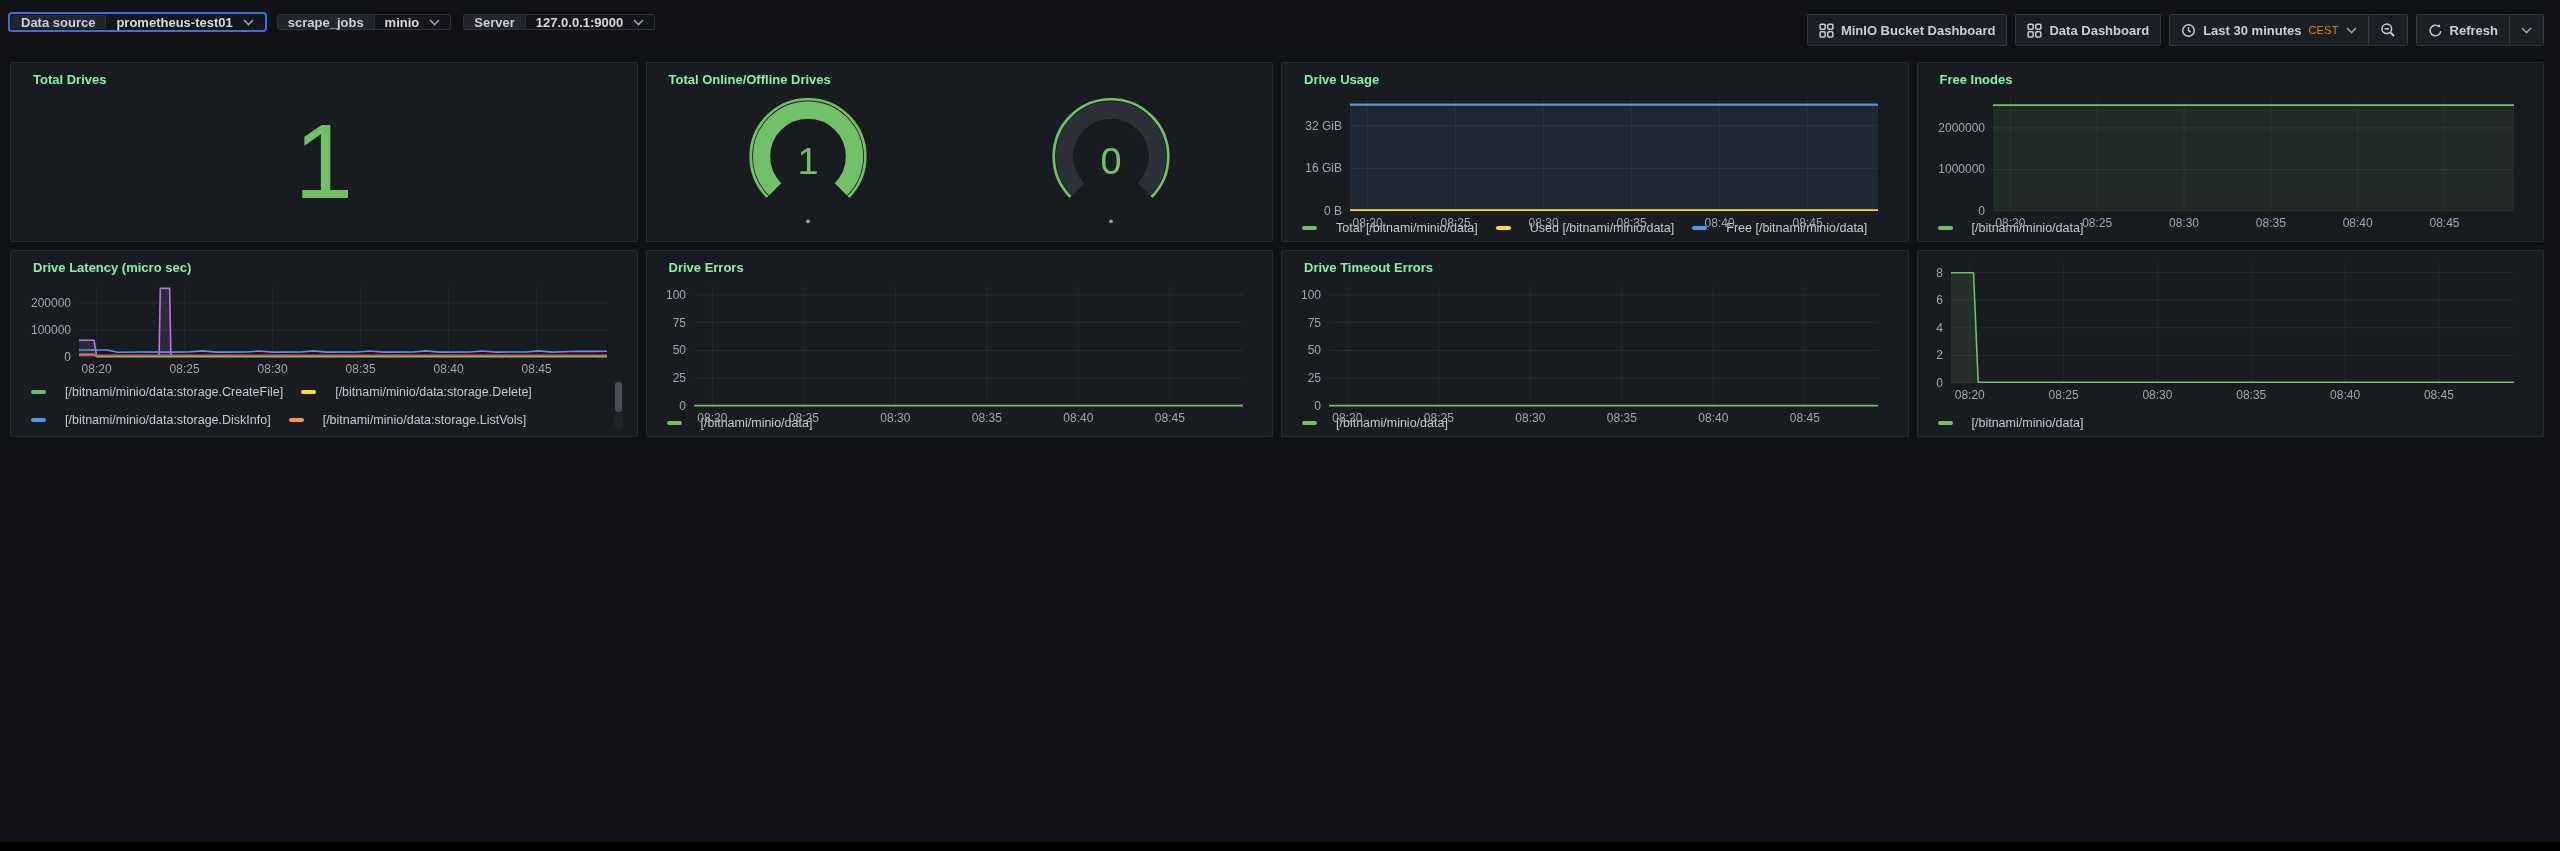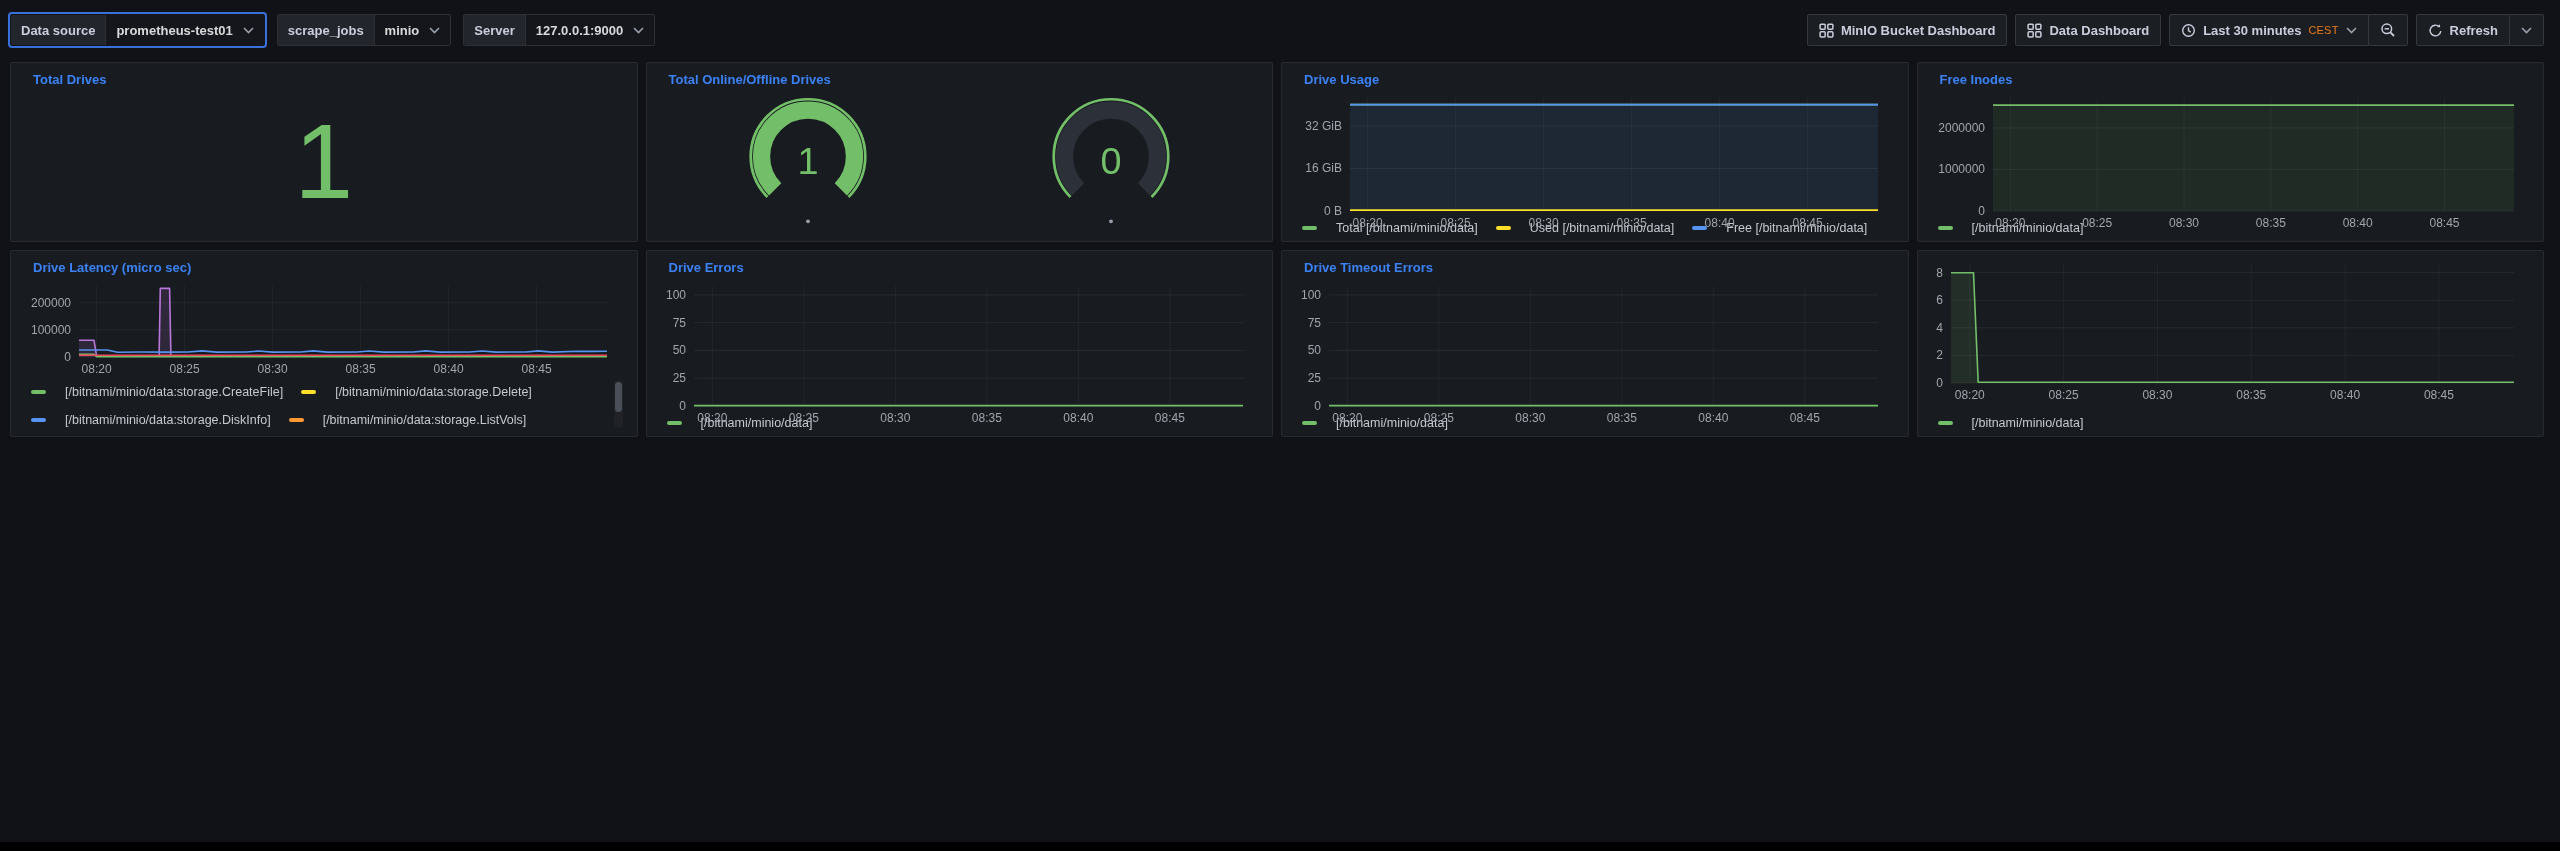--- a/index.html
+++ b/index.html
@@ -4,21 +4,21 @@
 <style>
   * { margin:0; padding:0; box-sizing:border-box; }
   html,body { width:2560px; height:851px; background:#111217; overflow:hidden;
     font-family:"Liberation Sans", sans-serif; color:#ccccdc; }
 
   
   .topbar { position:absolute; top:0; left:0; right:0; height:62px;
     display:flex; justify-content:space-between; align-items:flex-start;
     padding:14px 16px 0 10px; }
   .tb-left { display:flex; gap:12px; }
-  .var-group { display:flex; align-items:stretch; height:32px;
+  .var-group { display:flex; align-items:stretch; height:16px;
     border:1px solid #2e3036; border-radius:2px; background:#14161b;justify-content:space-between; }
   .var-label { display:flex; align-items:center; padding:0 10px;
     background:#22252b; border-right:1px solid #2e3036; font-size:13px;
     font-weight:600; color:#ccccdc; border-radius:2px 0 0 2px; white-space:nowrap; }
   .var-value { display:flex; align-items:center; gap:10px; padding:0 10px;
     font-size:13px; font-weight:600; color:#d8d9da; cursor:pointer; white-space:nowrap; }
   .var-group.focused { border-color:transparent; box-shadow:0 0 0 2px #3871dc; }
 
   .tb-right { display:flex; gap:8px; }
   .tb-btn, .grp-btn { display:flex; align-items:center; gap:7px; height:32px;
@@ -32,21 +32,21 @@
   svg.icon { display:block; }
 
   
   .dash { position:absolute; top:62px; left:0; right:0;
     display:grid; grid-template-columns:repeat(4,1fr);
     grid-template-rows:180px 187px; gap:8px; padding:0 16px 0 10px; }
   .panel { background:#181b1f; border:1px solid rgba(204,204,220,0.09);
     border-radius:2px; display:flex; flex-direction:column;
     padding:5px 10px 6px 10px; min-width:0; }
   .panel-title { height:23px; display:flex; align-items:center; padding:0 4px 0 12px;
-    font-size:13px; font-weight:600; color:#3b82f6; flex:none; cursor:pointer; }
+    font-size:13px; font-weight:600; color:#86efac; flex:none; cursor:pointer; }
   .chart { flex:1; min-height:0; position:relative; }
   .chart svg { display:block; }
   svg text.tick { fill:#a1a6ae; font-size:12px; font-family:"Liberation Sans",sans-serif; }
 
   .legend { flex:none; display:flex; flex-wrap:wrap; column-gap:18px; row-gap:7px;
     padding:3px 4px 0 10px; overflow:hidden; }
   .legend-item { display:flex; align-items:center; gap:19px; font-size:12.5px;
     color:#c7c9d1; cursor:pointer; white-space:nowrap; }
   .swatch { width:15px; height:4px; border-radius:2px; flex:none; }
   .legend.two-row { height:52px; position:relative; padding-right:22px; }

